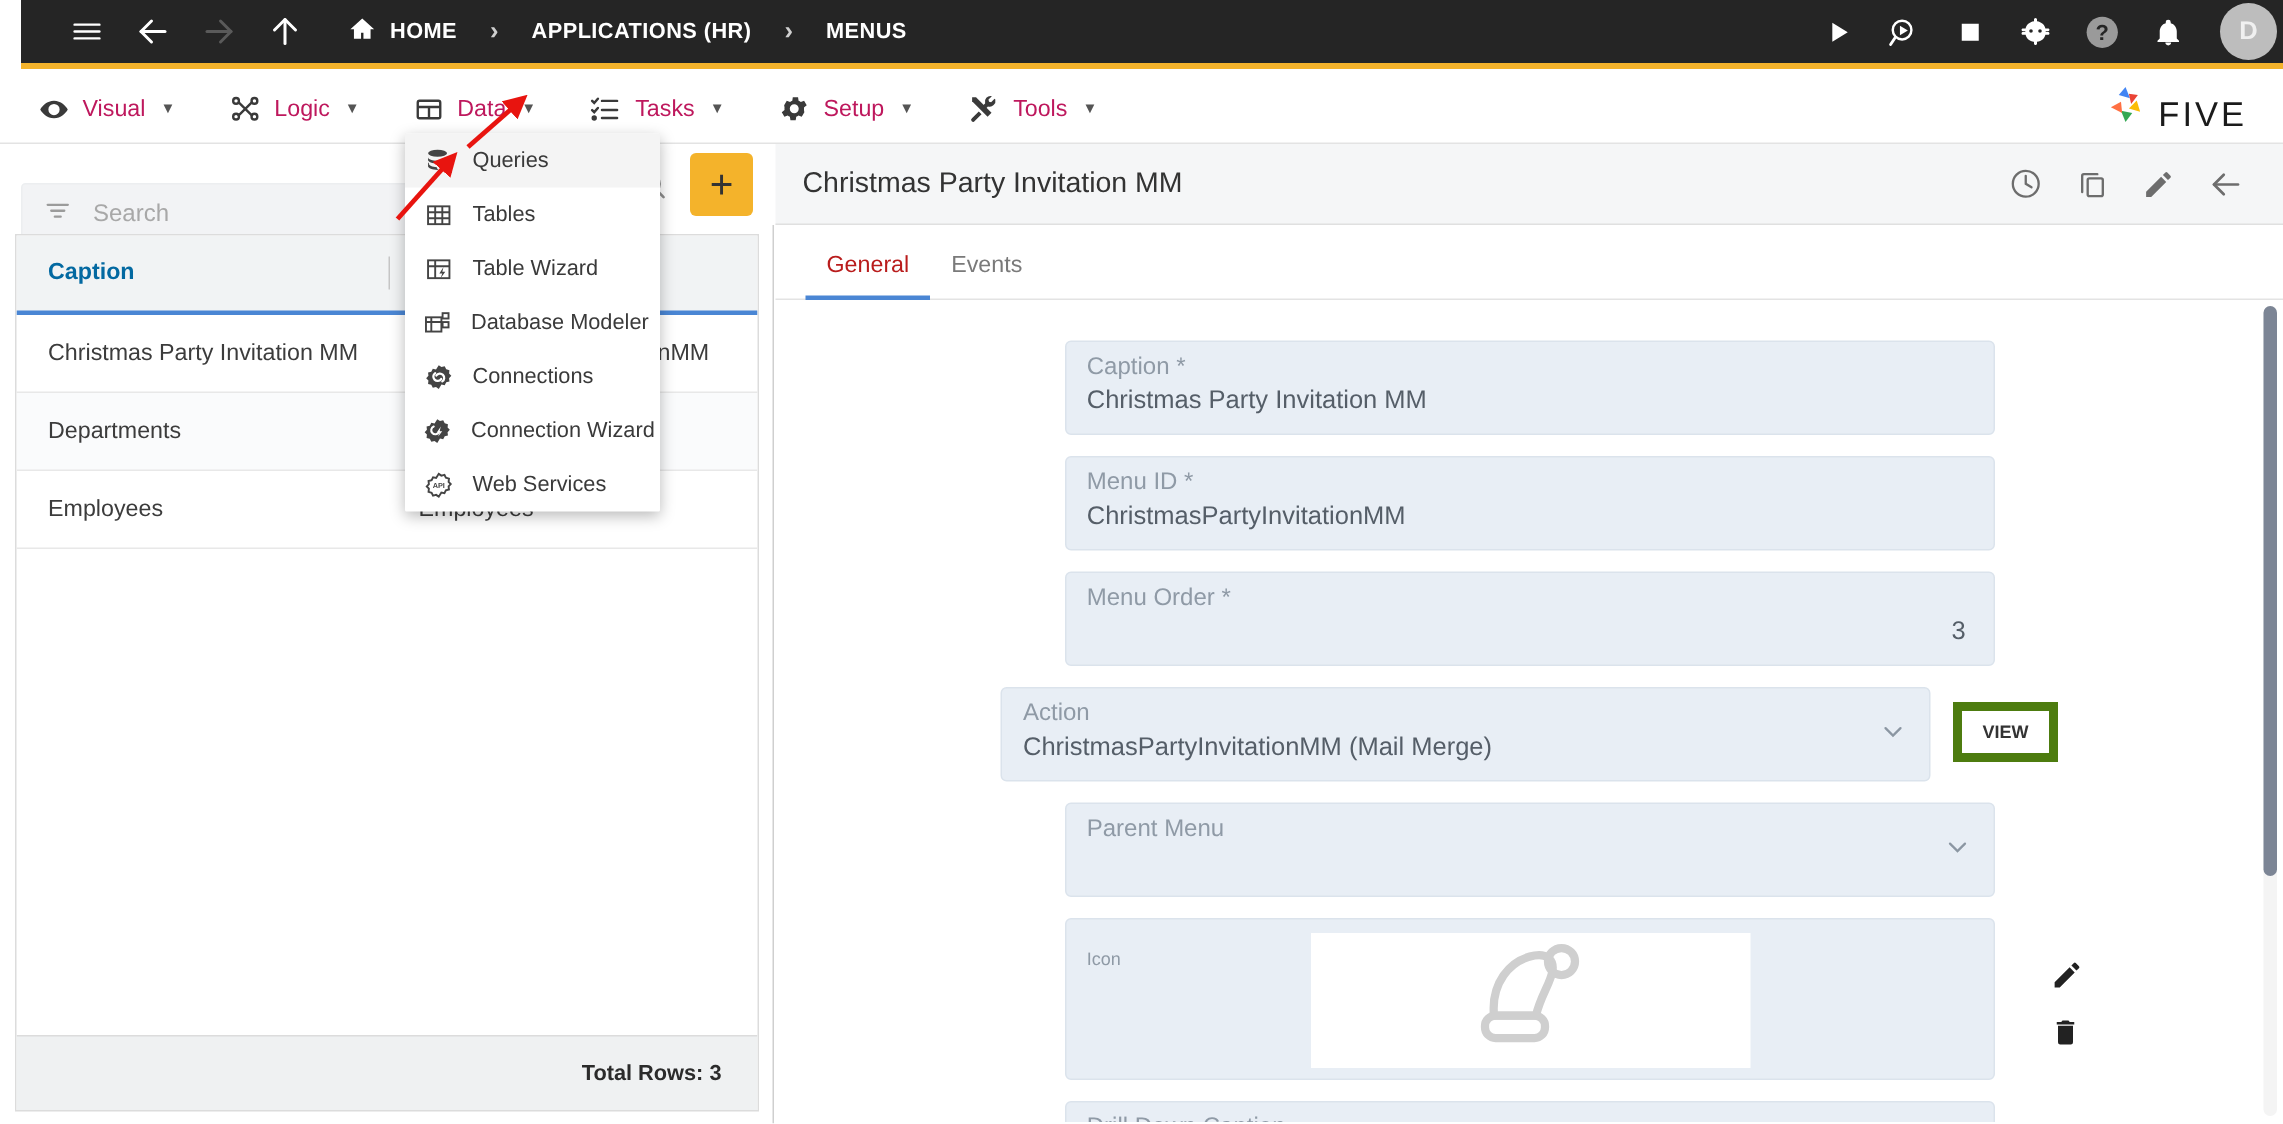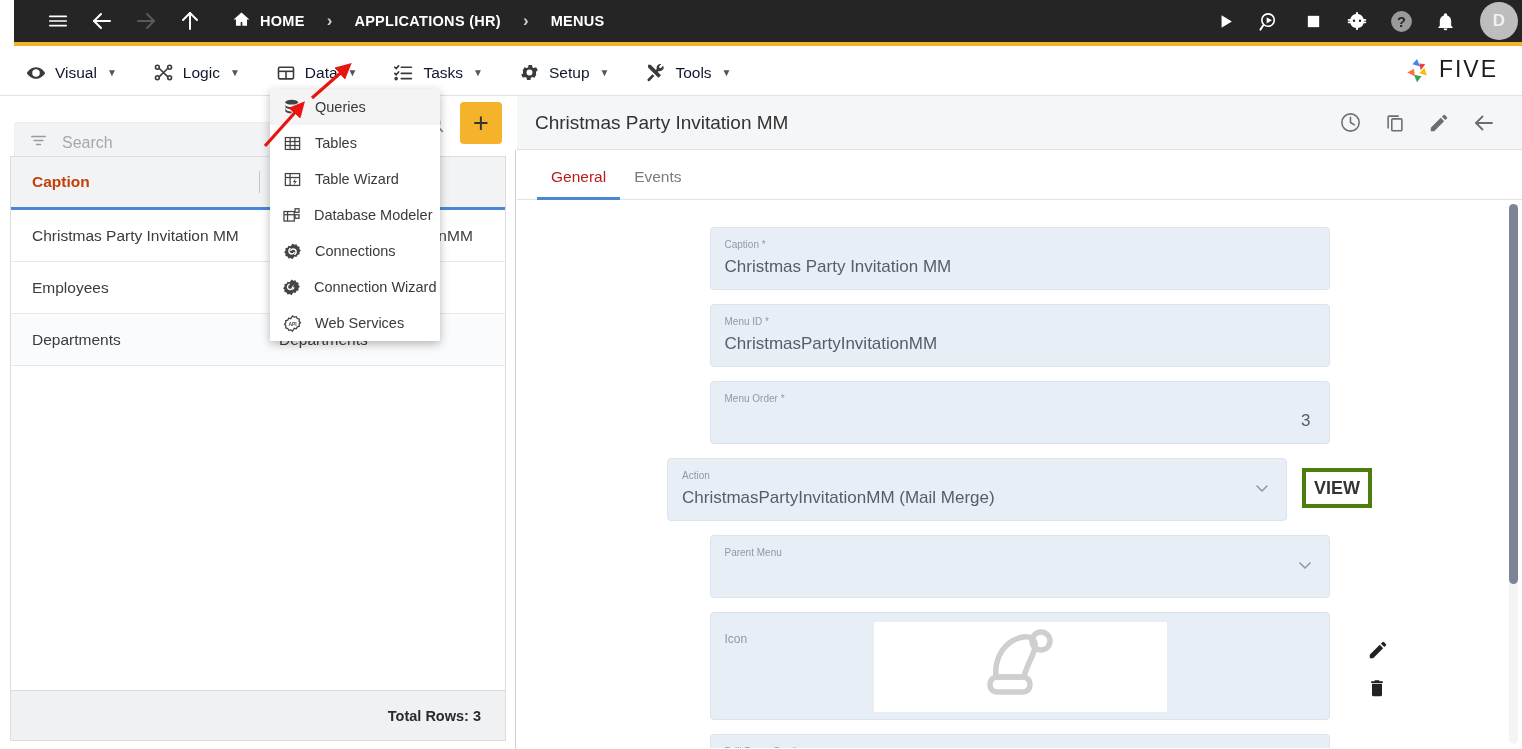--- a/index.html
+++ b/index.html
@@ -52,25 +52,25 @@
     position: absolute; left: 0; top: 50px; width: 1522px; height: 46px;
     background: #ffffff; display: flex; align-items: center;
     border-bottom: 1px solid #e3e3e3;
   }
   .menu-item {
     display: flex; align-items: center; gap: 9px;
     padding: 0 18px; height: 46px; cursor: pointer;
     color: #555555; font-size: 15.5px;
   }
   .menu-item:first-child { margin-left: 8px; }
-  .menu-item .mi-label { color: #0f172a; }
+  .menu-item .mi-label { color: #be185d; }
   .caret { font-size: 10px; color: #555; margin-left: 1px; }
   .mi-ico { display: flex; align-items: center; color: #3a3a3a; }
   .five-logo {
-    margin-left: auto; margin-right: 24px; display: flex; align-items: flex-start; gap: 7px;
+    margin-left: auto; margin-right: 24px; display: flex; align-items: flex-end; gap: 7px;
   }
   .five-word {
     font-size: 23px; letter-spacing: 2px; color: #1b1b1b;
     font-family: "Liberation Sans", sans-serif; font-weight: 400;
   }
 
   
   .left-panel {
     position: absolute; left: 0; top: 96px; width: 516px; height: 653px;
     background: #ffffff; border-right: 1px solid #cfcfcf;
@@ -104,21 +104,21 @@
 
   .grid {
     position: absolute; left: 10px; top: 60px; width: 496px; height: 585px;
     border: 1px solid #dcdcdc; background: #fff; overflow: hidden;
   }
   .grid-head {
     height: 53px; background: #f1f3f4; display: flex; align-items: center;
     border-bottom: 3px solid #4a86d4; position: relative;
   }
   .gh-cell {
-    font-size: 15.5px; font-weight: bold; color: #c2410c; padding-left: 21px;
+    font-size: 15.5px; font-weight: bold; color: #0369a1; padding-left: 21px;
     display: flex; align-items: center; height: 100%;
   }
   .gh-cell.c1 { width: 248px; }
   .gh-div { width: 1px; height: 22px; background: #c6c6c6; }
   .gh-cell.c2 { flex: 1; padding-left: 20px; }
   .grid-row {
     height: 52px; display: flex; align-items: center;
     border-bottom: 1px solid #e8e8e8; cursor: pointer;
   }
   .grid-row.alt { background: #fafbfc; }
@@ -162,36 +162,36 @@
 
   .form-scroll {
     position: relative; height: 548px; overflow: hidden;
   }
   .form-inner { padding-top: 27px; }
   .field-row { display: flex; justify-content: center; }
   .field {
     width: 620px; background: #e8eef5; border: 1px solid #dbe3ec; border-radius: 4px;
     padding: 9px 14px 0 14px; position: relative;
   }
-  .field .f-label { font-size: 10px; color: #8f9aa6; line-height: 16px; }
+  .field .f-label { font-size: 16px; color: #8f9aa6; line-height: 16px; }
   .field .f-value {
     font-size: 17px; color: #555e68; line-height: 28px; padding-bottom: 8px;
     min-height: 36px;
   }
   .field.num .f-value { text-align: right; padding-right: 4px; }
   .field.empty .f-value { min-height: 36px; }
   .field.sel .chev {
     position: absolute; right: 14px; top: 50%; transform: translateY(-50%);
     color: #8b96a2;
   }
   .gap { height: 14px; }
   .view-btn {
-    width: 70px; height: 40px; border: 4px solid #4d7c0f; background: #fff;
+    width: 70px; height: 40px; border: 6px solid #4d7c0f; background: #fff;
     display: flex; align-items: center; justify-content: center;
-    font-size: 18px; font-weight: bold; color: #333; margin-left: 15px;
+    font-size: 12px; font-weight: bold; color: #333; margin-left: 15px;
     align-self: flex-start; margin-top: 10px; cursor: pointer;
   }
   .icon-field {
     width: 620px; background: #e8eef5; border: 1px solid #dbe3ec; border-radius: 4px;
     height: 108px; position: relative; display: flex; align-items: center;
   }
   .icon-field .f-label { position: absolute; left: 14px; top: 19px; font-size: 12px; color: #8f9aa6; }
   .icon-preview {
     position: absolute; left: 163px; top: 9px; width: 293px; height: 90px;
     background: #ffffff; display: flex; align-items: center; justify-content: center;
@@ -426,27 +426,27 @@
     <div class="grid">
       <div class="grid-head">
         <div class="gh-cell c1">Caption</div>
         <div class="gh-div"></div>
         <div class="gh-cell c2"></div>
       </div>
       <div class="grid-row">
         <div class="gr-cell c1">Christmas Party Invitation MM</div>
         <div class="gr-cell c2">ChristmasPartyInvitationMM</div>
       </div>
+      <div class="grid-row alt">
+        <div class="gr-cell c1">Departments</div>
+        <div class="gr-cell c2">Departments</div>
+      </div>
       <div class="grid-row">
         <div class="gr-cell c1">Employees</div>
         <div class="gr-cell c2">Employees</div>
-      </div>
-      <div class="grid-row alt">
-        <div class="gr-cell c1">Departments</div>
-        <div class="gr-cell c2">Departments</div>
       </div>
       <div class="grid-foot">
         <span>Total Rows: 3</span>
       </div>
     </div>
   </div>
 
   <div class="right-panel">
     <div class="rp-header">
       <div class="rp-title">Christmas Party Invitation MM</div>

